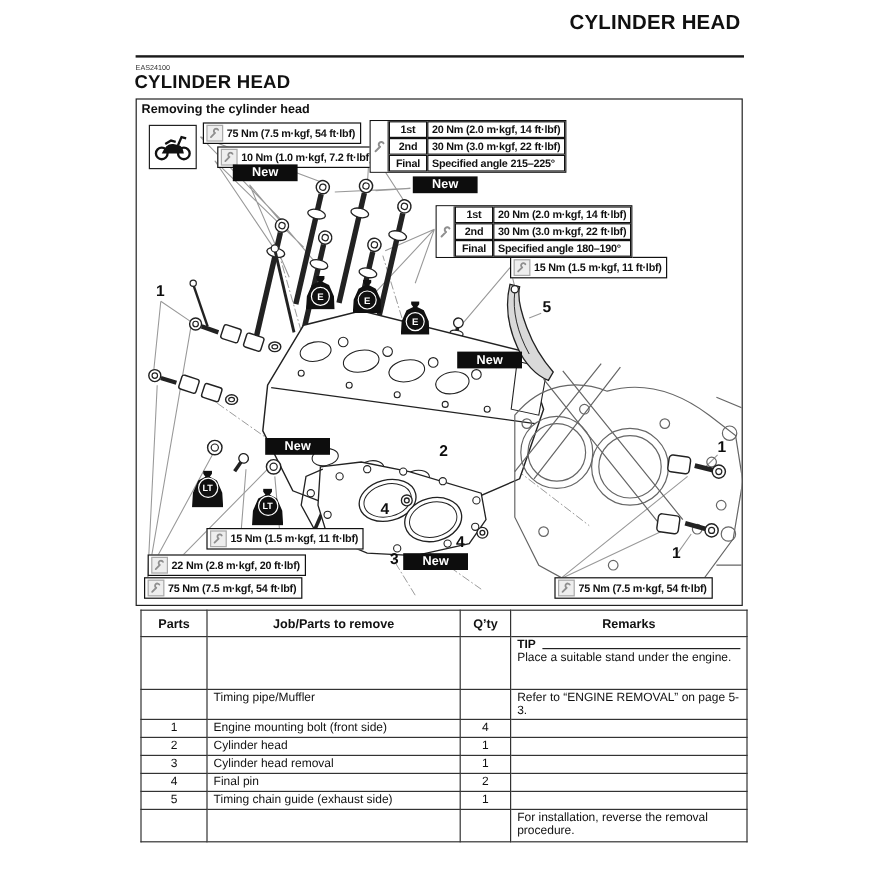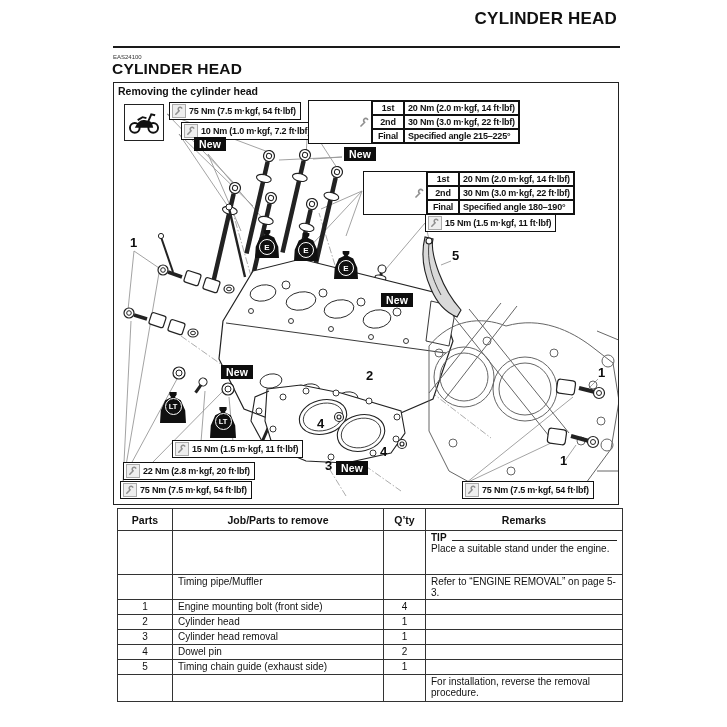--- a/index.html
+++ b/index.html
@@ -19,30 +19,30 @@
 
   .moto{position:absolute;left:10px;top:21px;width:38px;height:35px;border:1.5px solid #222;
         display:flex;align-items:center;justify-content:center;background:#fff;}
 
   .callout{position:absolute;display:flex;align-items:center;gap:3px;border:1.4px solid #111;background:#fff;
            padding:1px 4px 1px 2px;font-size:9px;font-weight:bold;white-space:nowrap;letter-spacing:-.2px;line-height:12px;}
   .wrench-chip{width:12px;height:12px;background:#eee;border:1px solid #aaa;flex:0 0 auto;
                display:flex;align-items:center;justify-content:center;}
   .wrench-chip svg{width:10px;height:10px;}
 
-  .seq{position:absolute;display:flex;border:1.5px solid #111;background:#fff;padding-left:48px;}
+  .seq{position:absolute;display:flex;border:1.5px solid #111;background:#fff;}
   .seq-wrench{width:14px;border-right:1px solid #111;display:flex;align-items:center;justify-content:center;background:#fff;}
   .seq-wrench svg{width:11px;height:11px;}
   .seq-grid{display:grid;grid-template-columns:32px auto;}
   .seq-step,.seq-spec{border:0.75px solid #111;font-size:9px;font-weight:bold;line-height:12px;
                       padding:0 3px;white-space:nowrap;letter-spacing:-.2px;background:#fff;}
   .seq-step{text-align:center;}
 
   .newb{position:absolute;background:#0d0d0d;color:#fff;font-weight:bold;font-size:10.5px;
-        line-height:14px;padding:0 5px;letter-spacing:.2px;}
+        line-height:14px;padding:0 16px;letter-spacing:.2px;}
   .plabel{position:absolute;font-size:13px;font-weight:bold;color:#0d0d0d;}
 
   .bottle{position:absolute;width:24px;height:28px;background:#101010;
           clip-path:polygon(36% 0,64% 0,64% 9%,57% 17%,80% 27%,97% 60%,100% 100%,0 100%,3% 60%,20% 27%,43% 17%,36% 9%);
           display:flex;align-items:flex-end;justify-content:center;}
   .bottle .ring{width:14px;height:14px;border-radius:50%;border:1.5px solid #fff;color:#fff;
                 font-size:8px;font-weight:bold;display:flex;align-items:center;justify-content:center;margin-bottom:3px;}
   .bottle.lt{width:26px;height:31px;align-items:center;}
   .bottle.lt .ring{width:15px;height:15px;font-size:7.5px;}
 
@@ -448,21 +448,21 @@
         <td></td>
       </tr>
       <tr class="r">
         <td class="c">3</td>
         <td>Cylinder head removal</td>
         <td class="c">1</td>
         <td></td>
       </tr>
       <tr class="r">
         <td class="c">4</td>
-        <td>Dowel pin</td>
+        <td>Final pin</td>
         <td class="c">2</td>
         <td></td>
       </tr>
       <tr class="r">
         <td class="c">5</td>
         <td>Timing chain guide (exhaust side)</td>
         <td class="c">1</td>
         <td></td>
       </tr>
       <tr class="last">

